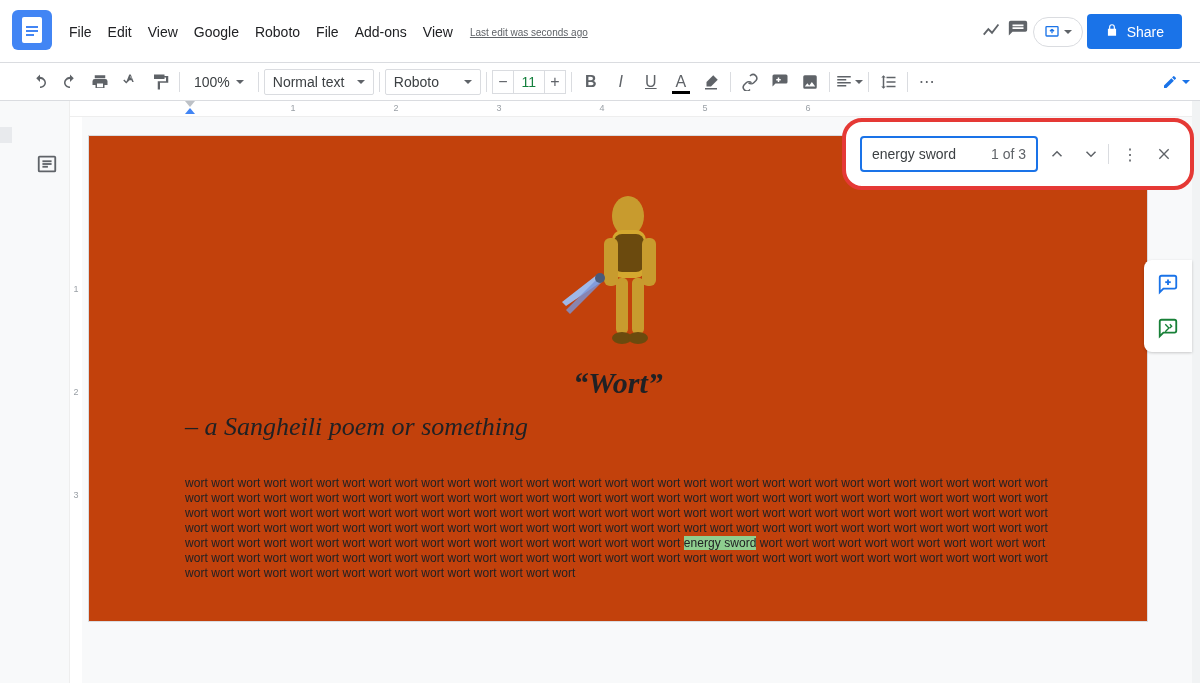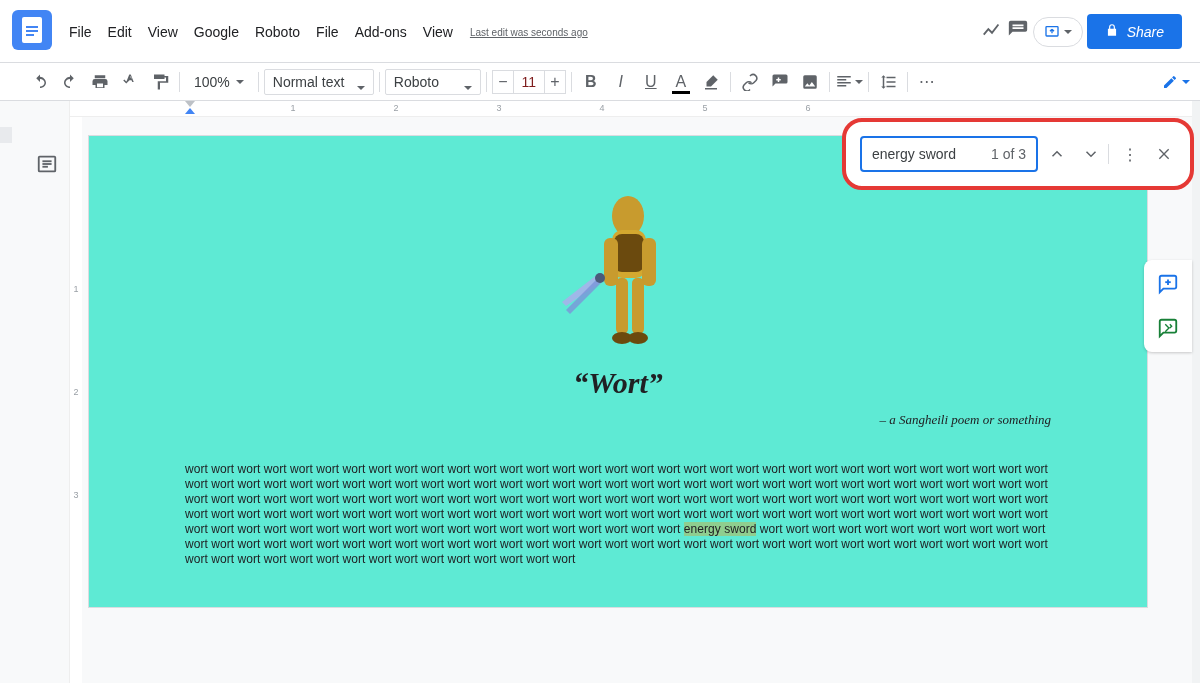--- a/index.html
+++ b/index.html
@@ -8,51 +8,51 @@
   .logo { width: 40px; height: 40px; border-radius: 6px; background: #4285f4; display: flex; align-items: center; justify-content: center; margin-right: 10px; margin-top: 2px; flex-shrink: 0; }
   .logo svg { fill: #fff; }
   .title-area { flex: 1; }
   .title-row { display: flex; align-items: center; gap: 10px; color: #3c4043; }
   .title { font-size: 18px; color: #202124; }
   .title-icons { display: flex; gap: 14px; color: #5f6368; }
   .title-icons span { cursor: pointer; }
   .menubar { display: flex; gap: 2px; margin-top: 12px; align-items: center; }
   .menubar .mi { font-size: 14px; color: #202124; padding: 4px 7px; border-radius: 4px; cursor: pointer; }
   .last-edit { font-size: 10px; color: #5f6368; text-decoration: underline; margin-left: 8px; cursor: pointer; }
-  .right-header { display: flex; align-items: center; gap: 4px; padding-right: 6px; margin-top: 6px; font-style: italic; }
+  .right-header { display: flex; align-items: center; gap: 4px; padding-right: 6px; margin-top: 6px; }
   .rh-icon { color: #5f6368; cursor: pointer; }
   .present-btn { border: 1px solid #dadce0; border-radius: 20px; padding: 6px 10px; display: flex; align-items: center; gap: 4px; color: #1a73e8; cursor: pointer; }
   .share-btn { background: #1a73e8; color: #fff; border-radius: 4px; padding: 9px 18px; font-size: 14px; font-weight: 500; display: flex; align-items: center; gap: 8px; cursor: pointer; }
   .toolbar { border-top: 1px solid #dadce0; border-bottom: 1px solid #dadce0; height: 39px; display: flex; align-items: center; padding: 0 10px 0 26px; gap: 2px; }
   .tbtn { width: 28px; height: 28px; display: flex; align-items: center; justify-content: center; color: #5f6368; cursor: pointer; border-radius: 2px; }
   .tsep { width: 1px; height: 20px; background: #dadce0; margin: 0 3px; }
   .zoom { display: flex; align-items: center; gap: 6px; padding: 0 8px; border: 1px solid transparent; cursor: pointer; font-size: 14px; color: #3c4043; }
-  .drop { border: 1px solid #dadce0; padding: 4px 8px; display: flex; align-items: flex-end; gap: 10px; font-size: 14px; color: #3c4043; border-radius: 2px; cursor: pointer; height: 26px; }
+  .drop { border: 1px solid #dadce0; padding: 4px 8px; display: flex; align-items: center; gap: 10px; font-size: 14px; color: #3c4043; border-radius: 2px; cursor: pointer; height: 26px; }
   .font-drop { width: 96px; justify-content: space-between; }
   .style-drop { width: 110px; justify-content: space-between; }
   .fontsize { display: flex; align-items: center; gap: 0; }
   .fsbtn { width: 22px; height: 24px; border: 1px solid #dadce0; display: flex; align-items: center; justify-content: center; color: #5f6368; cursor: pointer; font-size: 16px; }
-  .fsval { width: 30px; height: 24px; border-top: 1px solid #dadce0; border-bottom: 1px solid #dadce0; display: flex; align-items: center; justify-content: center; font-size: 14px; color: #7f1d1d; }
+  .fsval { width: 30px; height: 24px; border-top: 1px solid #dadce0; border-bottom: 1px solid #dadce0; display: flex; align-items: center; justify-content: center; font-size: 14px; color: #15803d; }
   .textcolor { position: relative; }
   .textcolor::after { content: ''; position: absolute; bottom: 2px; left: 5px; right: 5px; height: 3px; background: #000; }
   .chev { width: 0; height: 0; border-left: 4px solid transparent; border-right: 4px solid transparent; border-top: 4px solid #5f6368; }
   .editpencil { margin-left: auto; color: #1a73e8; }
   .work-area { display: flex; height: 582px; background: #f8f9fa; }
   .left-gutter { width: 70px; background: #f8f9fa; position: relative; border-right: 1px solid #eee; flex-shrink: 0; }
   .outline-icon { position: absolute; top: 52px; left: 36px; color: #5f6368; cursor: pointer; }
   .left-strip { position: absolute; left: 0; top: 26px; width: 12px; height: 16px; background: #e8eaed; }
   .ruler { height: 16px; background: #fff; position: relative; border-bottom: 1px solid #eee; font-size: 9px; color: #9aa0a6; overflow: hidden; }
   .ruler .num { position: absolute; top: 2px; transform: translateX(-50%); }
   .ruler .indent-left { position: absolute; left: 115px; top: 7px; width: 0; height: 0; border-left: 5px solid transparent; border-right: 5px solid transparent; border-bottom: 6px solid #4285f4; }
   .ruler .indent-left2 { position: absolute; left: 115px; top: 0; width: 0; height: 0; border-left: 5px solid transparent; border-right: 5px solid transparent; border-top: 6px solid #bdc1c6; }
   .doc-scroll { flex: 1; position: relative; overflow: hidden; }
-  .page { position: absolute; left: 18px; top: 34px; width: 1060px; background: #5eead4; border: 1px solid #dadce0; padding: 50px 96px 40px 96px; }
+  .page { position: absolute; left: 18px; top: 34px; width: 1060px; background: #c2410c; border: 1px solid #dadce0; padding: 50px 96px 40px 96px; }
   .doc-img { width: 140px; height: 170px; margin: 0 auto 10px auto; position: relative; }
   .doc-title { text-align: center; font-family: cursive; font-style: italic; font-weight: bold; font-size: 30px; color: #202124; margin-bottom: 12px; }
-  .doc-subtitle { text-align: right; font-family: cursive; font-style: italic; font-size: 13px; color: #202124; margin-bottom: 34px; }
+  .doc-subtitle { text-align: left; font-family: cursive; font-style: italic; font-size: 26px; color: #202124; margin-bottom: 34px; }
   .body-text { font-size: 12px; color: #202124; line-height: 15px; font-family: Arial, sans-serif; letter-spacing: 0.05px; }
   .hl { background: #8fce8f; }
   .find-bar { position: absolute; top: 118px; right: 6px; width: 352px; height: 72px; border: 4px solid #e53935; border-radius: 20px; background: #fff; display: flex; align-items: center; padding: 0 8px 0 14px; z-index: 50; }
   .find-input-wrap { border: 2px solid #1a73e8; border-radius: 4px; height: 36px; width: 178px; display: flex; align-items: center; padding: 0 10px; font-size: 14px; color: #3c4043; justify-content: space-between; }
   .find-input-wrap input { border: none; outline: none; font-size: 14px; width: 90px; color: #3c4043; }
   .find-count { color: #5f6368; font-size: 14px; }
   .fb-icon { width: 30px; height: 30px; display: flex; align-items: center; justify-content: center; color: #5f6368; cursor: pointer; margin-left: 4px; }
   .fb-sep { width: 1px; height: 20px; background: #dadce0; margin: 0 2px; }
   .v-ruler { position: absolute; left: 0; top: 16px; width: 12px; bottom: 0; background: #fff; }
   .v-ruler .vnum { position: absolute; left: 0; font-size: 9px; color: #9aa0a6; transform: translateY(-50%); width: 12px; text-align: center; }

